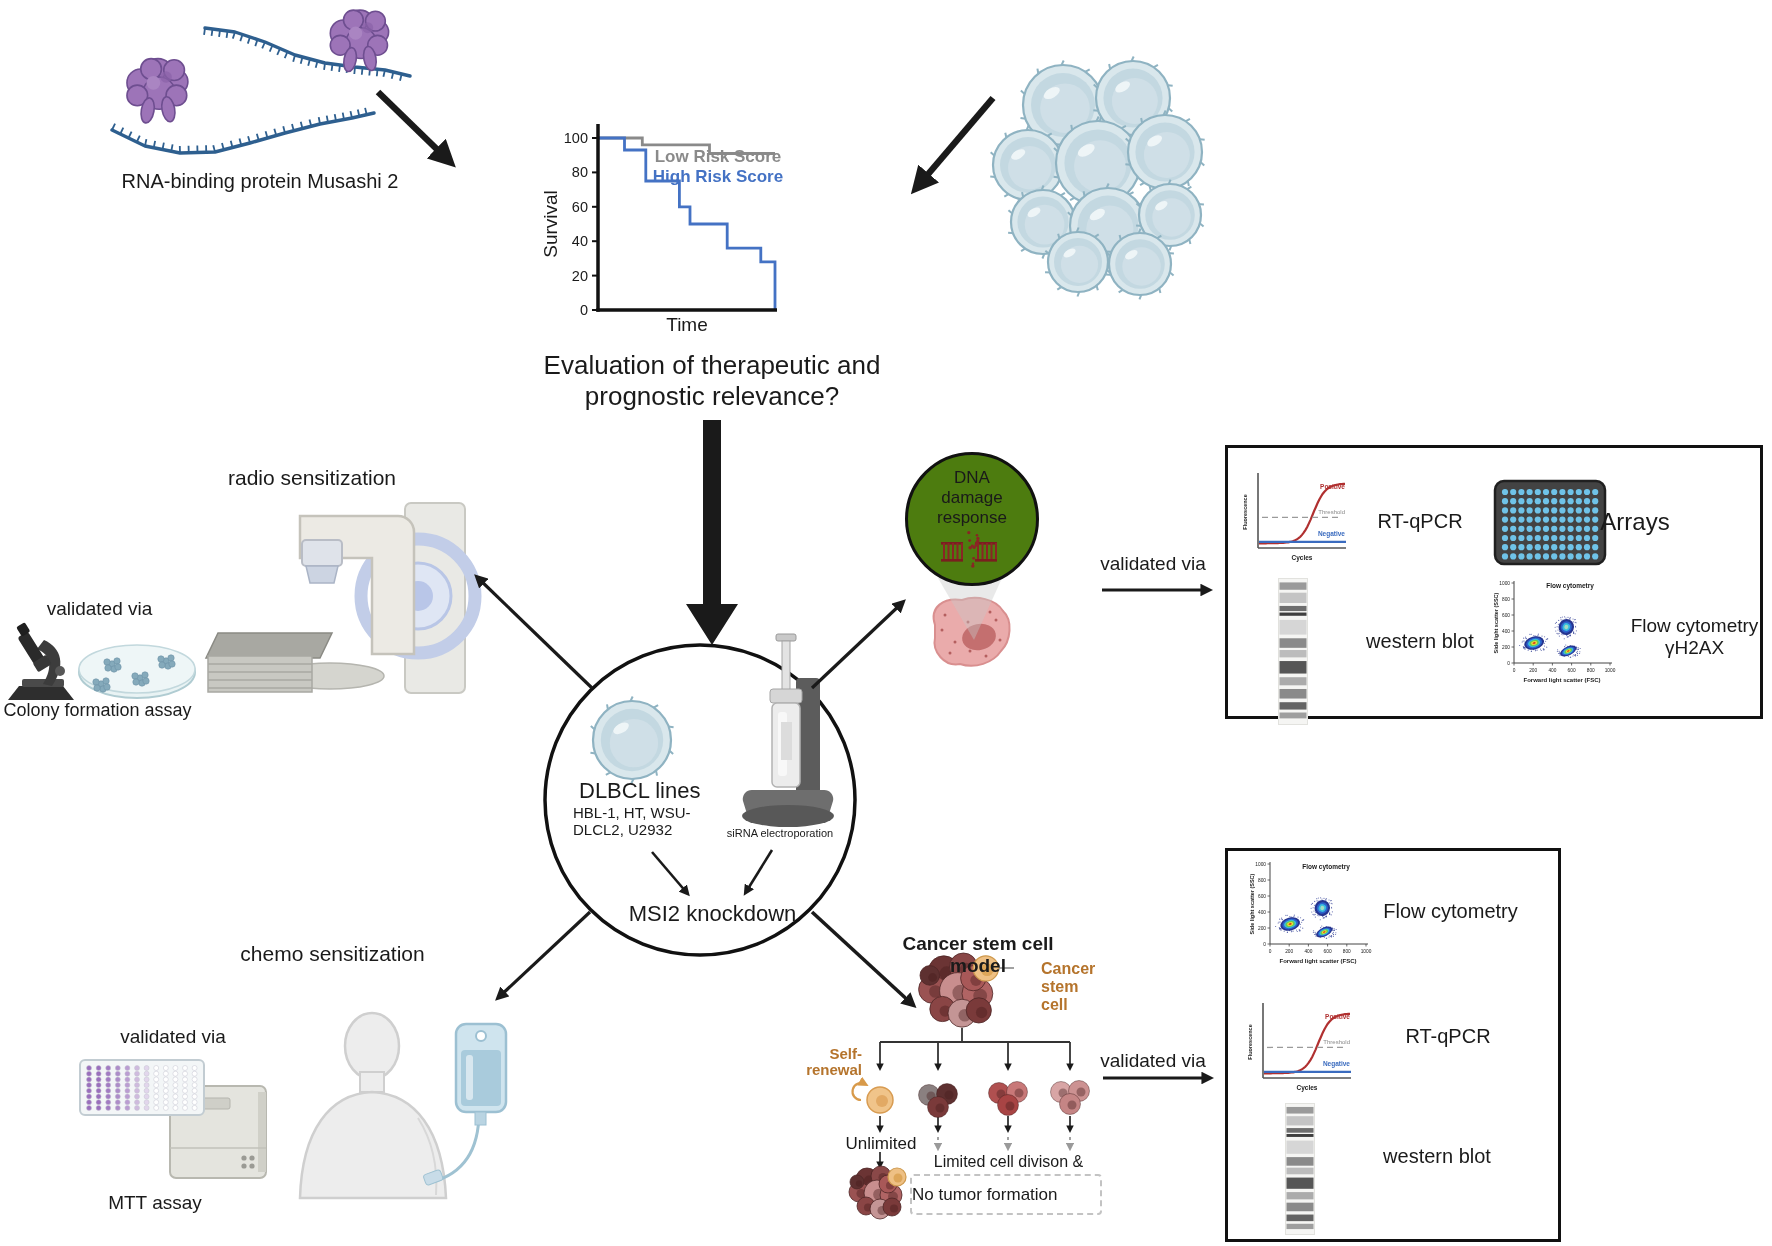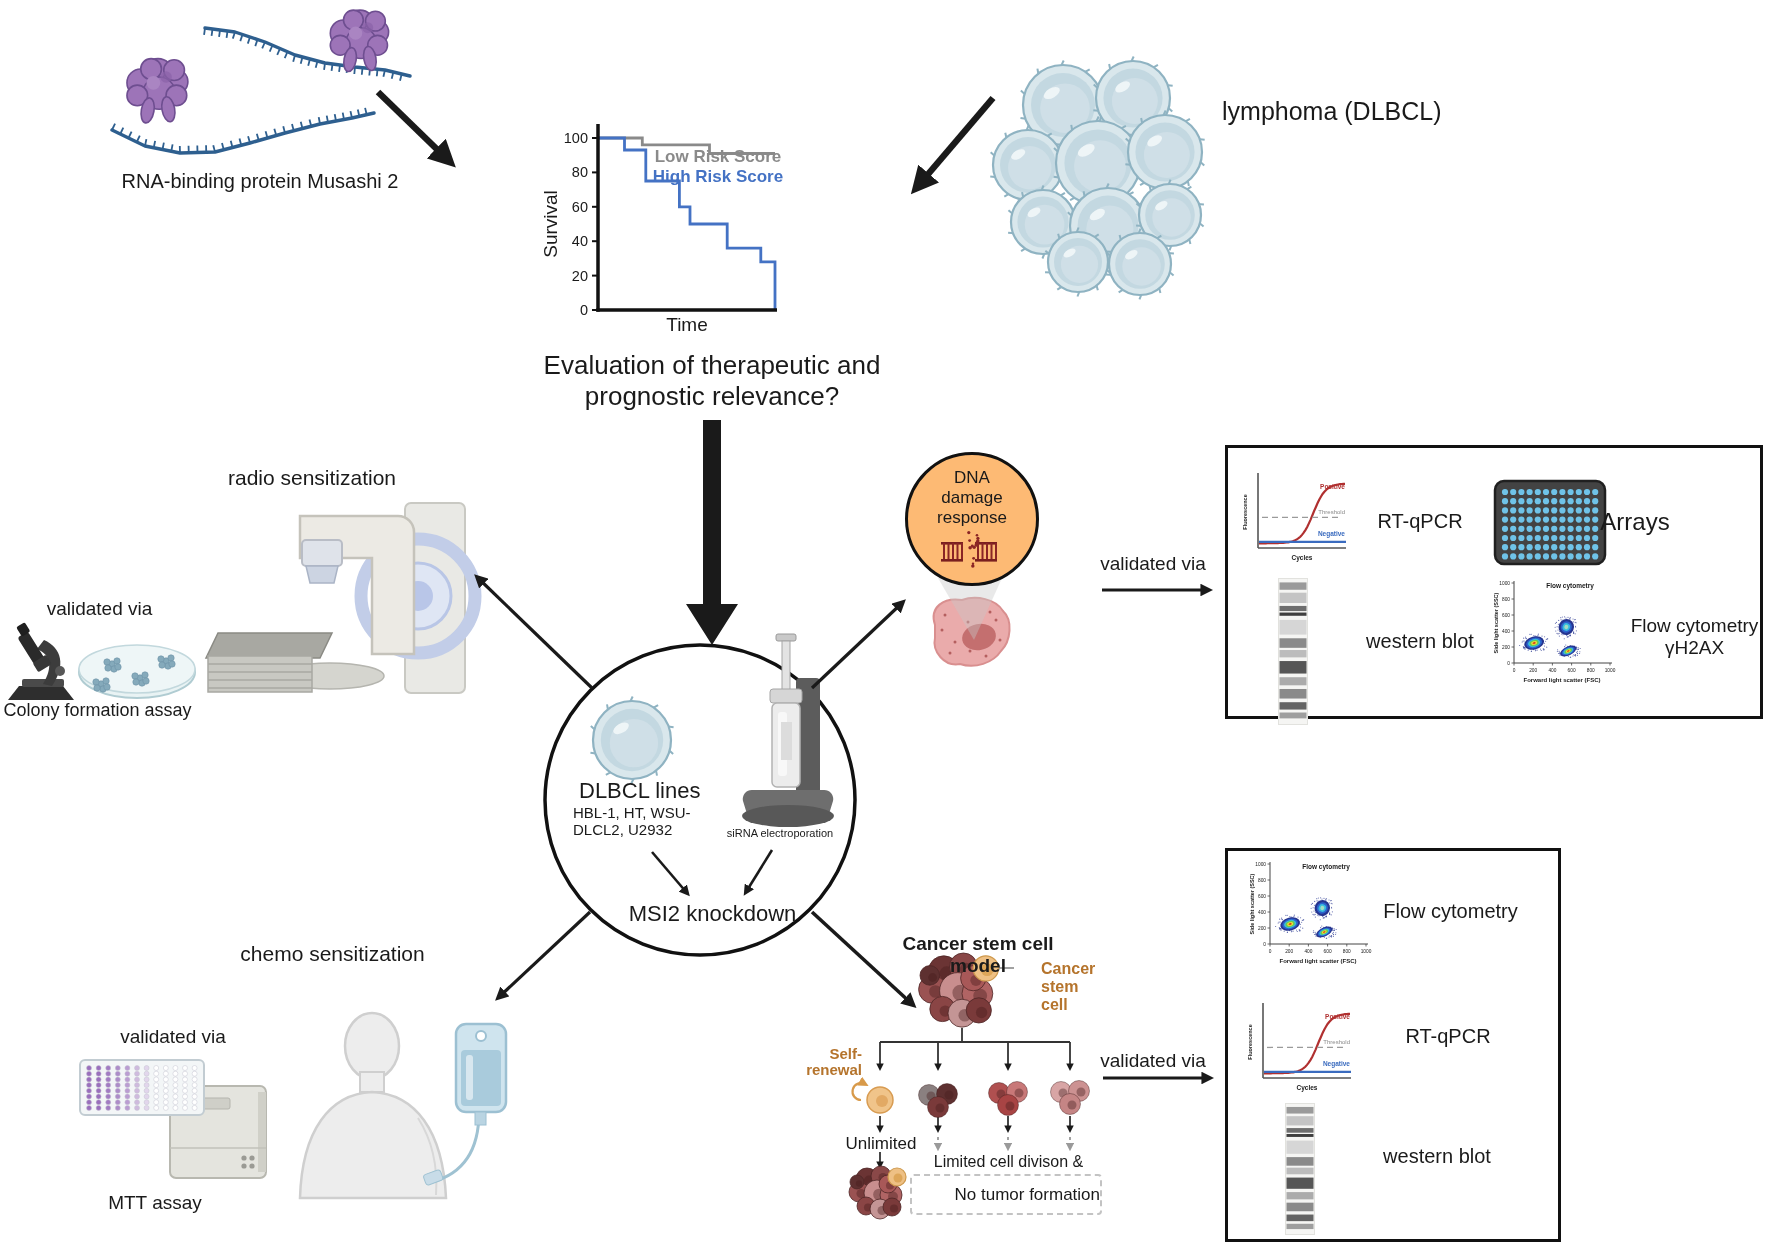--- a/index.html
+++ b/index.html
@@ -4,24 +4,24 @@
 <style>
   html,body{margin:0;padding:0;background:#fff;}
   #canvas{position:relative;width:1772px;height:1246px;background:#ffffff;overflow:hidden;
           font-family:"Liberation Sans",sans-serif;color:#1a1a1a;}
   #art{position:absolute;left:0;top:0;z-index:1;}
   .lbl{position:absolute;z-index:3;line-height:1.18;}
   .ctr{text-align:center;}
   .rt{text-align:right;}
   .comp{position:absolute;z-index:3;}
   .vbox{position:absolute;z-index:2;border:3px solid #111;background:transparent;}
-  #dna-circle{position:absolute;z-index:3;border:3px solid #111;border-radius:50%;background:#fdba74;
+  #dna-circle{position:absolute;z-index:3;border:3px solid #111;border-radius:50%;background:#4d7c0f;
               display:flex;flex-direction:column;align-items:center;}
   .dashedbox{position:absolute;z-index:3;border:2px dashed #c3c3c3;border-radius:4px;
-             display:flex;align-items:center;justify-content:flex-end;background:#fff;}
+             display:flex;align-items:center;justify-content:flex-start;background:#fff;}
   .orange{color:#b5742c;font-weight:bold;}
   .bold{font-weight:bold;}
 </style>
 </head>
 <body>
 
 <div id="canvas">
 
   <svg id="art" width="1772" height="1246" viewBox="0 0 1772 1246">
     <defs>
@@ -705,21 +705,20 @@
         <circle cx="888" cy="1184" r="9" fill="#a85858" stroke="#4e2626" stroke-width="0.8"></circle>
         <circle cx="890" cy="1185.5" r="4.05" fill="rgba(70,28,28,0.4)"></circle>
         <circle cx="897" cy="1177" r="9" fill="#eec084" stroke="#cf9a4e" stroke-width="1.2"></circle>
         <circle cx="898" cy="1178" r="4.5" fill="#dda659"></circle>
       </g>
   </svg>
 
   <div class="lbl ctr" style="left:95px;top:170px;width:330px;font-size:20px;">RNA-binding protein Musashi 2</div>
 
   <div class="lbl" style="left:1222px;top:96px;width:330px;font-size:25px;line-height:31px;">
-    <span style="display:block">lymphoma (DLBCL)</span>
   </div>
 
   <div class="lbl ctr" style="left:462px;top:350px;width:500px;font-size:26px;line-height:31px;text-align:center;">
     <span style="display:block">Evaluation of therapeutic and</span>
     <span style="display:block">prognostic relevance?</span>
   </div>
 
   <div class="lbl" style="left:579px;top:778px;width:140px;font-size:22px;">DLBCL lines</div>
   <div class="lbl" style="left:573px;top:805px;width:130px;font-size:15px;line-height:16.5px;">
     <span style="display:block">HBL-1, HT, WSU-</span>

